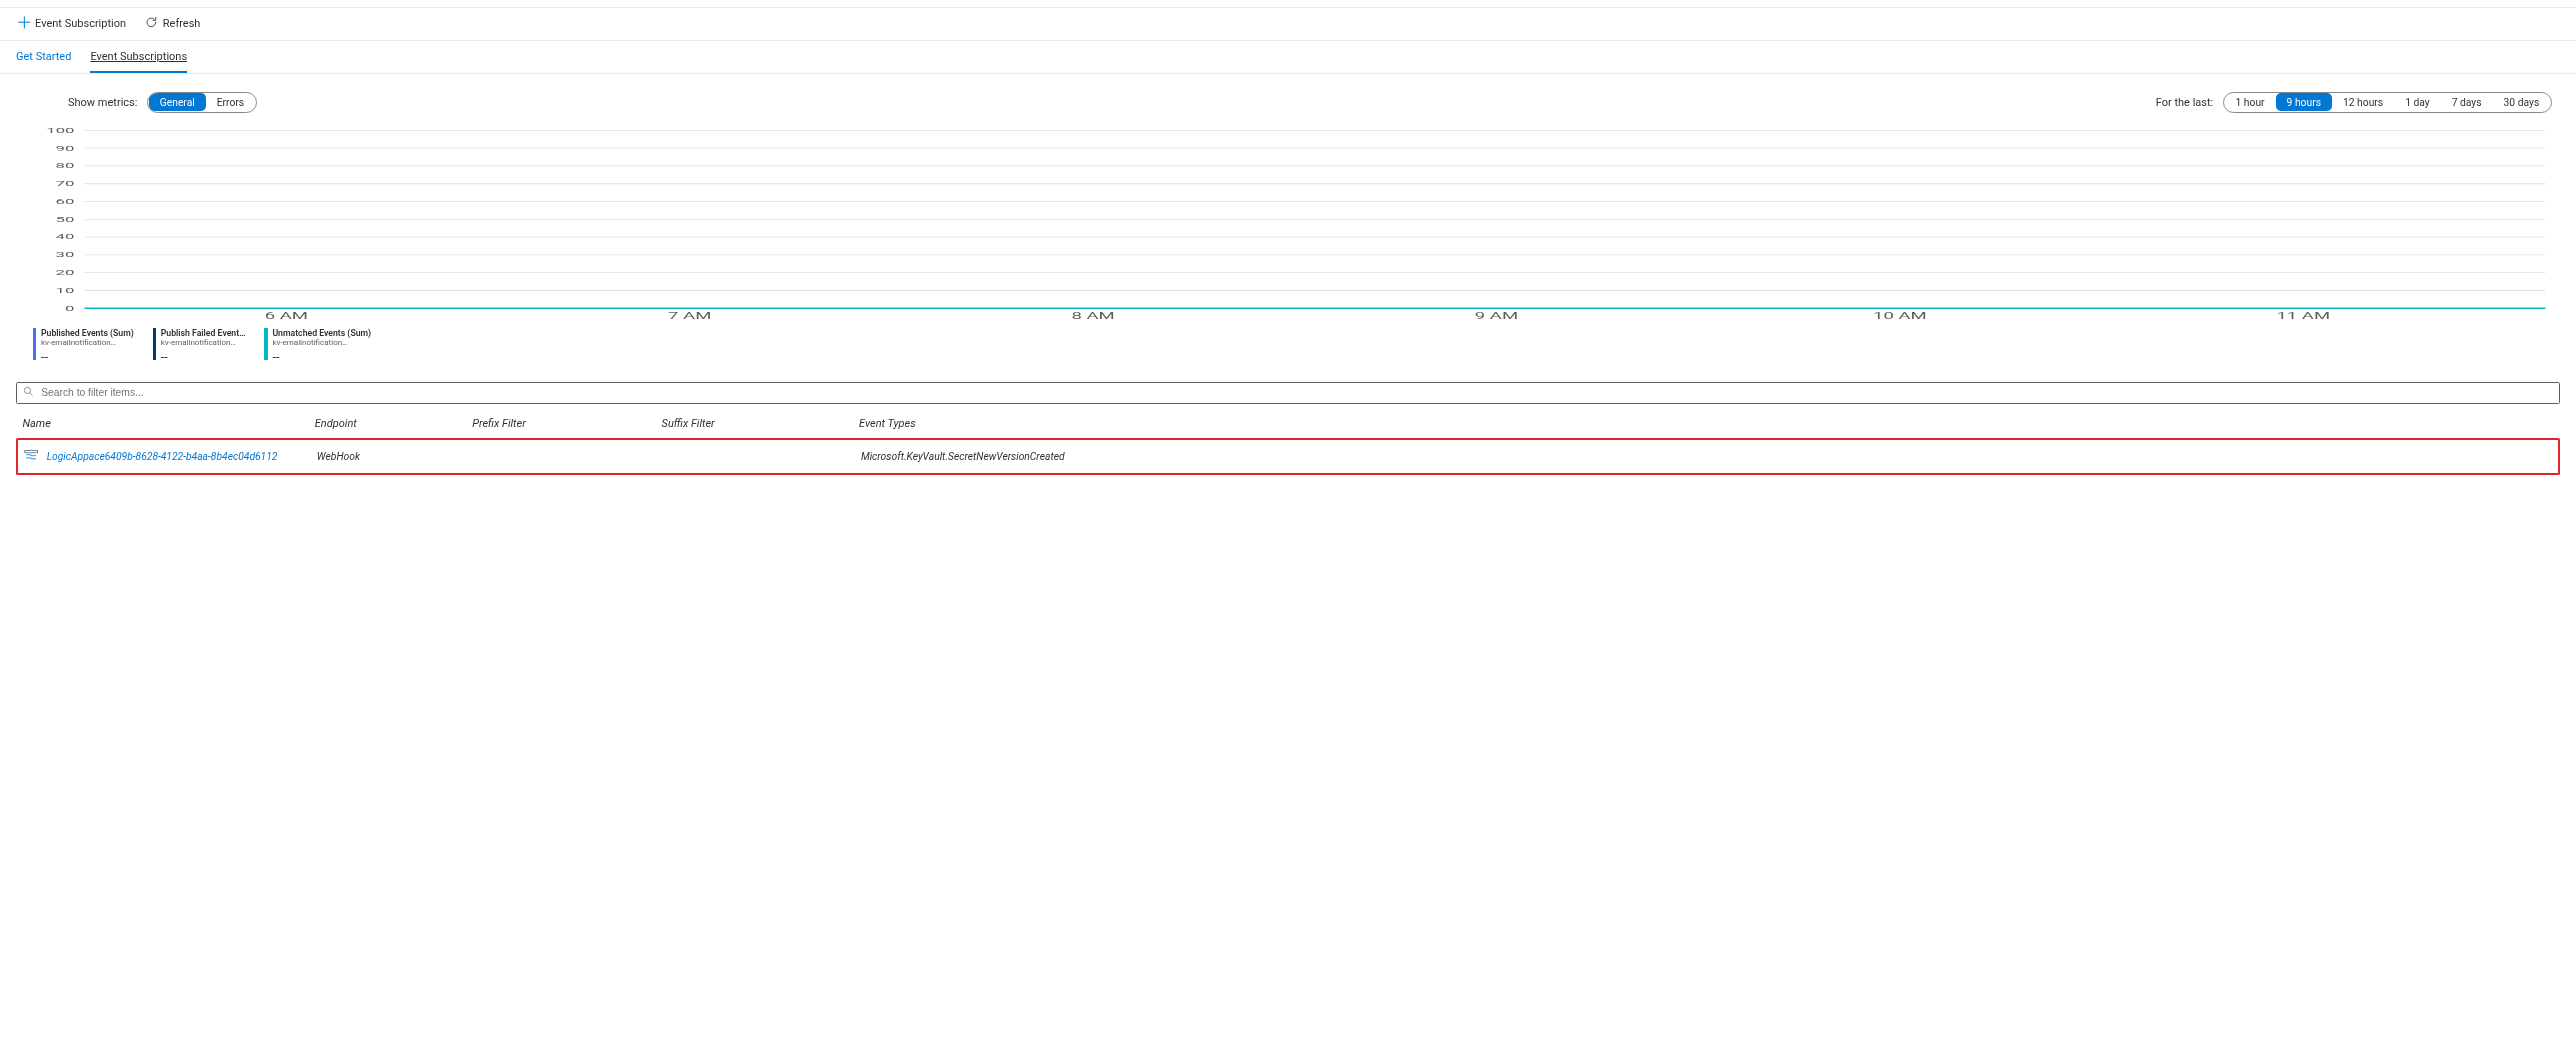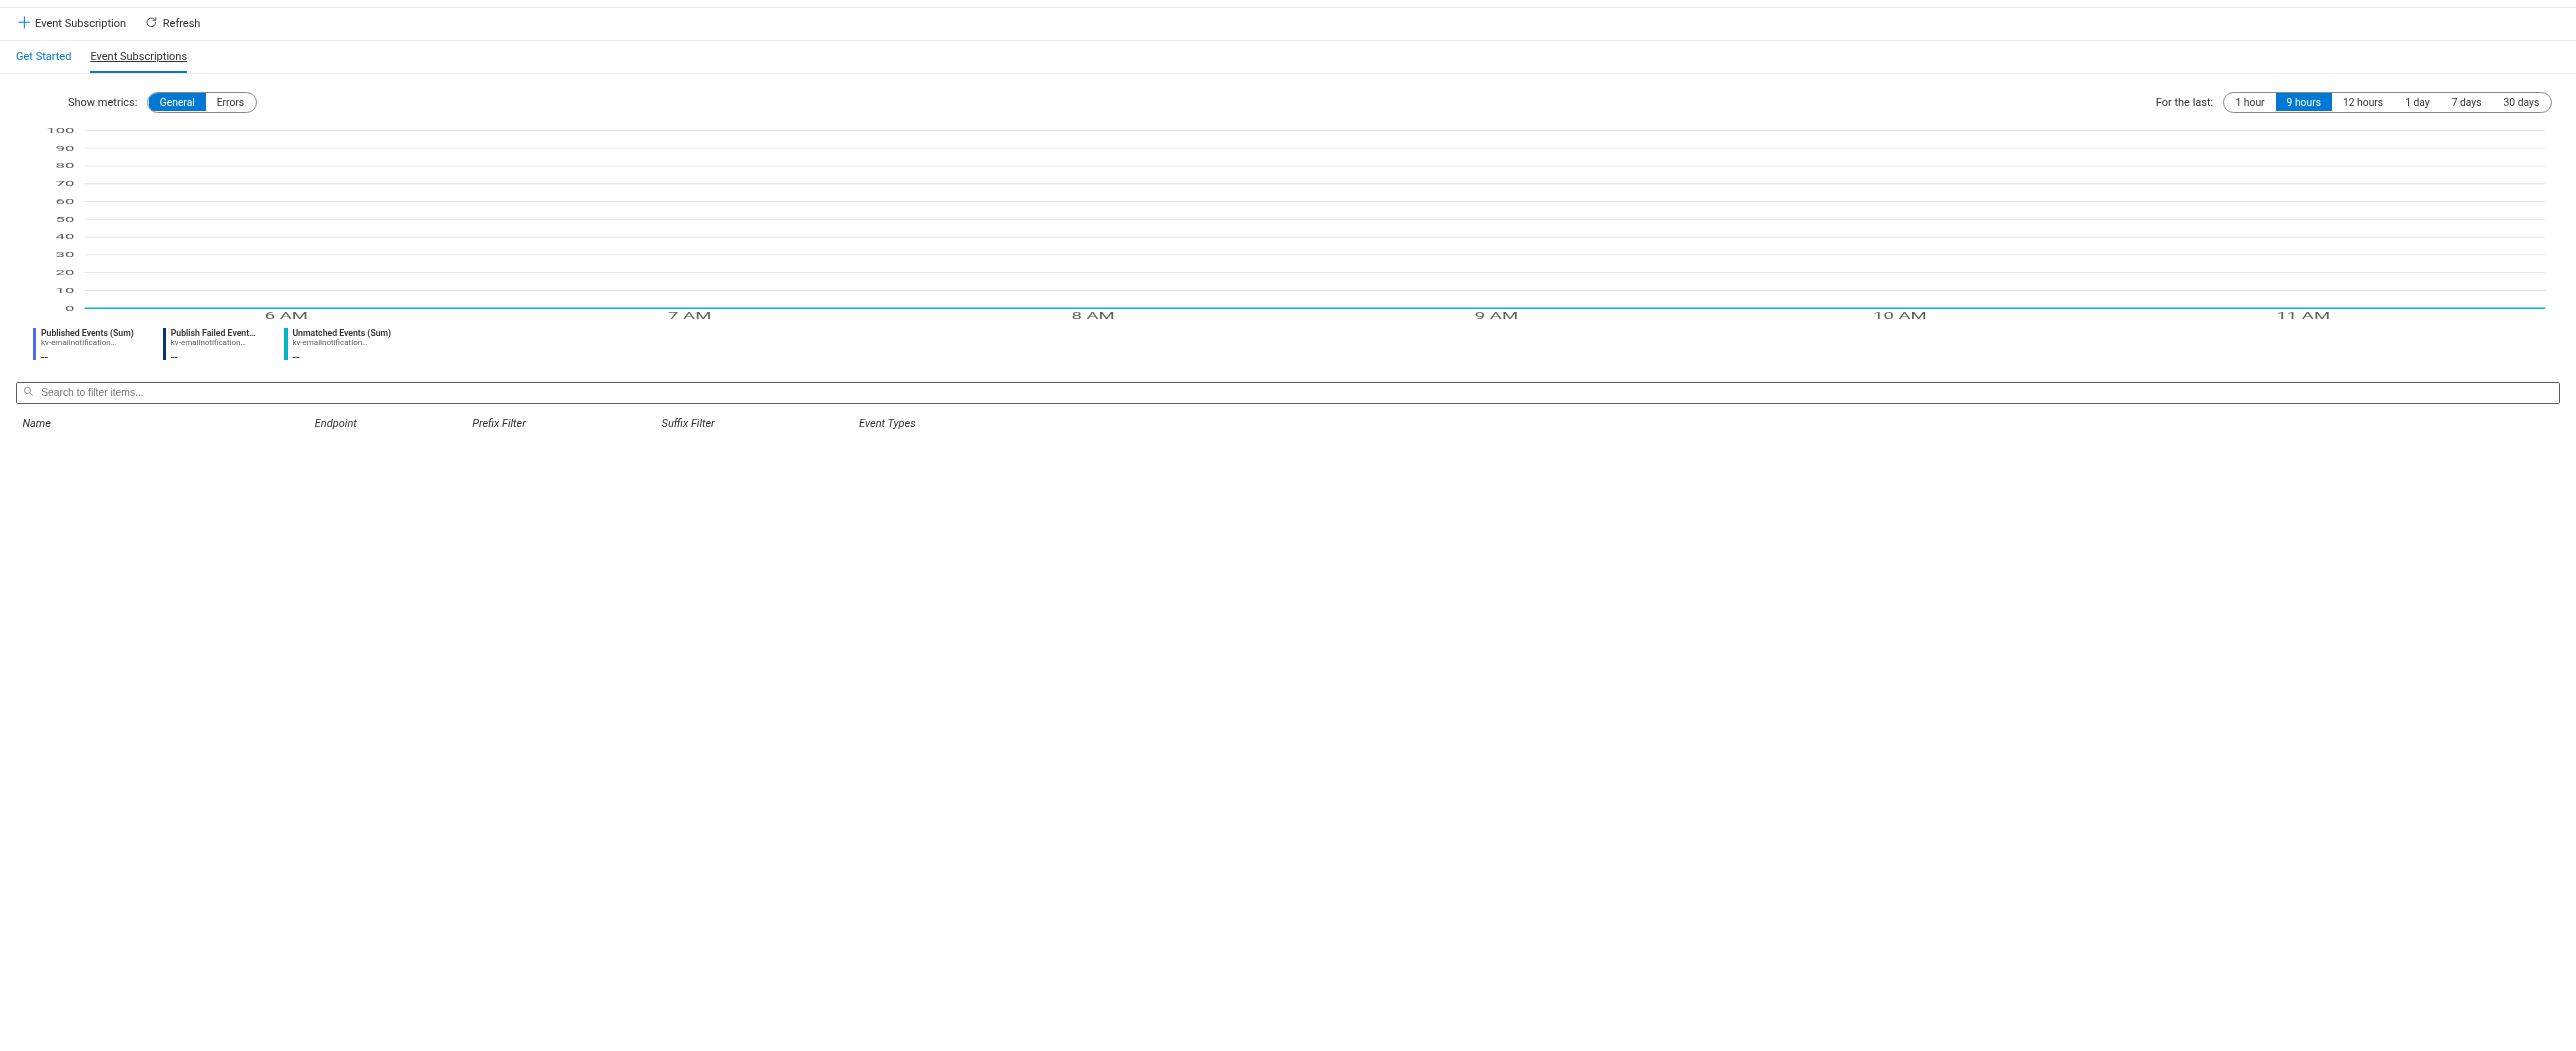--- a/index.html
+++ b/index.html
@@ -57,42 +57,42 @@
   .controls-label { font-size: 11px; }
   .pill-group {
     display: flex; align-items: center;
     border: 0.8px solid #8a8886;
     border-radius: 11px;
     padding: 0.8px;
     overflow: hidden;
   }
   .pill {
     padding: 2.4px 11px;
-    border-radius: 0;
+    border-radius: 5px;
     font-size: 10.3px;
     cursor: pointer;
     white-space: nowrap;
   }
   .pill.selected {
     background: #0078d4;
     color: #ffffff;
   }
 
   
   .chart-wrap { padding: 3.2px 24px 0 24px; }
   .chart-svg { width: 100%; height: 197px; display: block; }
   .grid-line { stroke: #e1dfdd; stroke-width: 1; }
   .axis-text { font-size: 10px; fill: #605e5c; }
   .xaxis-text { font-size: 11px; fill: #605e5c; }
   .data-line { stroke: #00b7c3; stroke-width: 1.8; fill: none; }
   .axis-line { stroke: #a19f9d; stroke-width: 1; }
 
   
   .legend {
-    display: flex; gap: 29px;
+    display: flex; gap: 19px;
     padding: 6.4px 24px 8px 33px;
     flex-wrap: wrap;
   }
   .legend-item {
     display: flex; gap: 4.8px; align-items: flex-start;
     min-width: 80px;
   }
   .legend-swatch {
     width: 3.2px; height: 32px; border-radius: 0;
     flex-shrink: 0;
@@ -271,16 +271,32 @@
   </div>
 
   <div class="grid">
     <div class="head-row">
       <div>Name</div>
       <div>Endpoint</div>
       <div>Prefix Filter</div>
       <div>Suffix Filter</div>
       <div>Event Types</div>
     </div>
+    <div class="data-row">
+      <div class="name-cell">
+        <span>
+          <svg viewBox="0 0 18 18">
+            <rect x="1" y="3" width="16" height="3" fill="none" stroke="#5b6b7c" stroke-width="1"></rect>
+            <path d="M3 9 C7 6, 11 12, 15 9" stroke="#2aa0d8" stroke-width="1.4" fill="none"></path>
+            <path d="M3 13 C7 10, 11 16, 15 13" stroke="#2aa0d8" stroke-width="1.4" fill="none"></path>
+          </svg>
+        </span>
+        <span class="link-text">LogicAppace6409b-8628-4122-b4aa-8b4ec04d6112</span>
+      </div>
+      <div class="cell-text">WebHook</div>
+      <div class="cell-text"></div>
+      <div class="cell-text"></div>
+      <div class="cell-text">Microsoft.KeyVault.SecretNewVersionCreated</div>
+    </div>
   </div>
 
 </div>
 
 
 </body></html>

